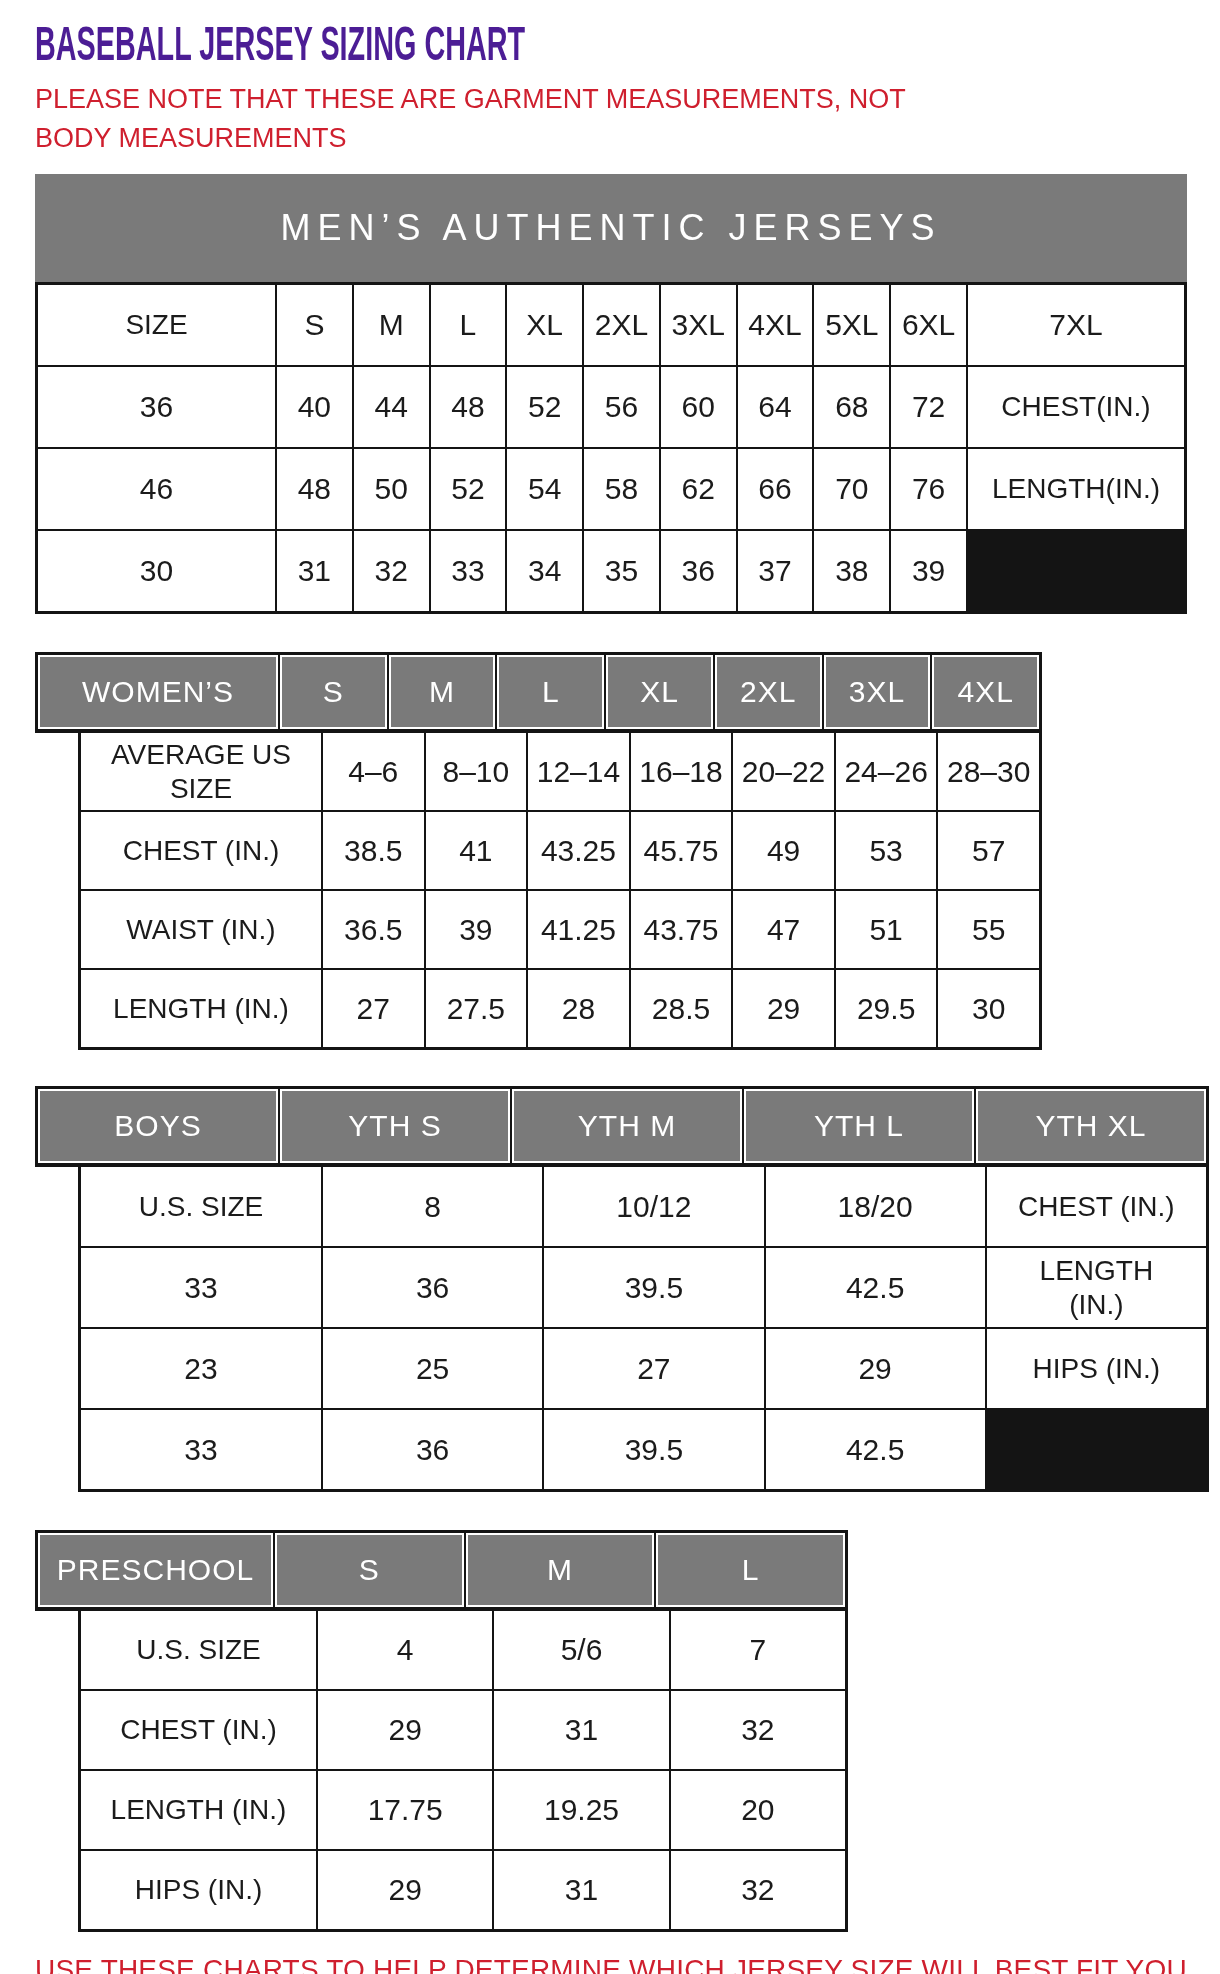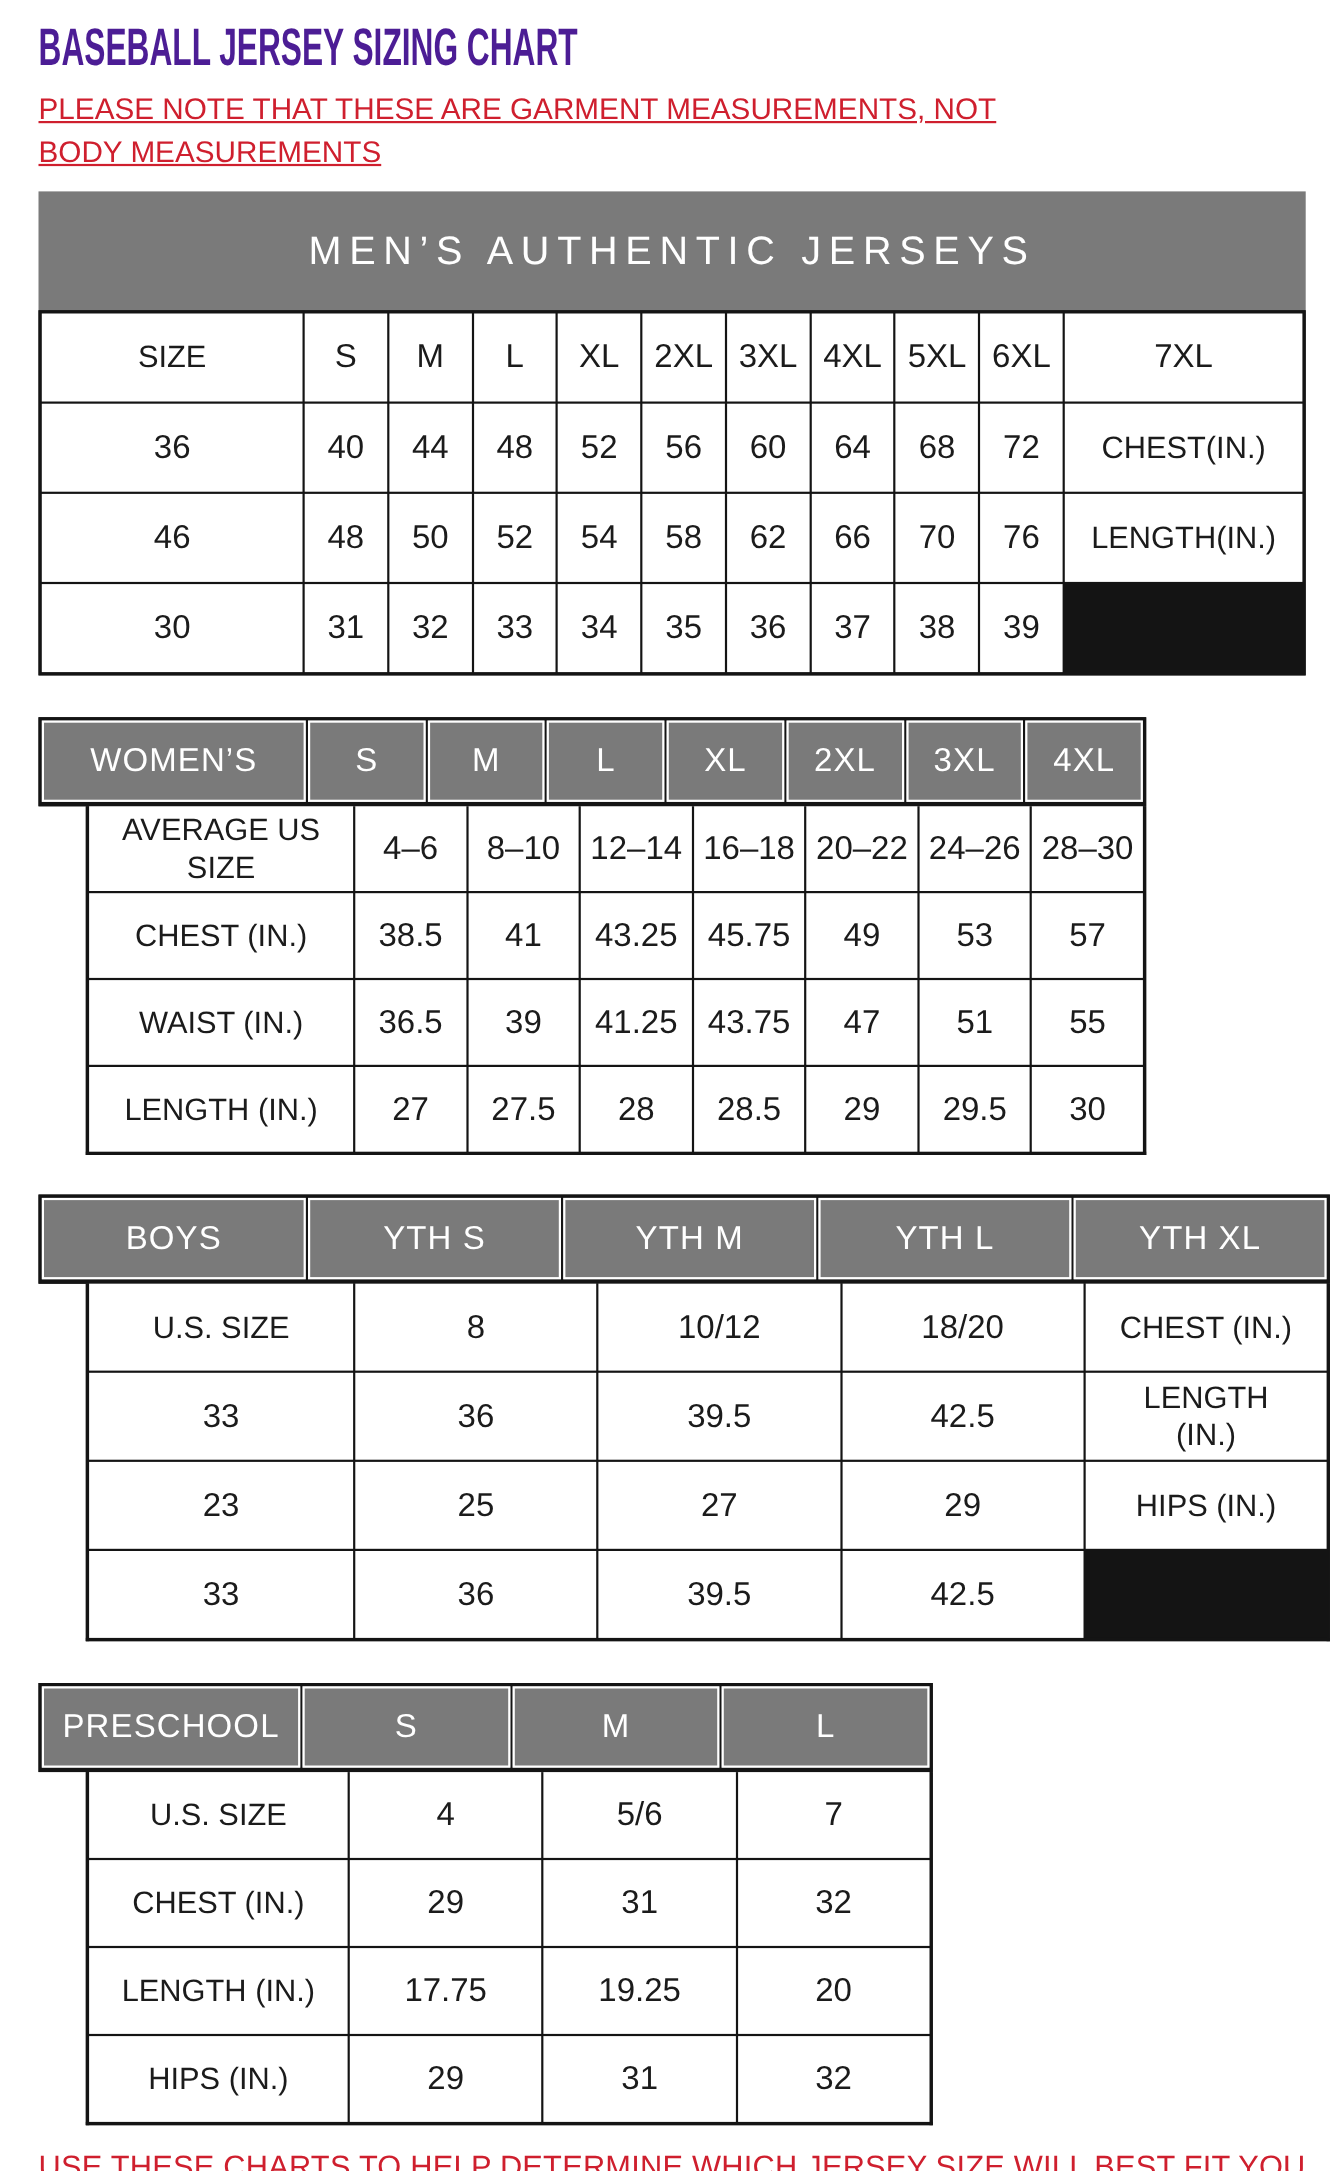--- a/index.html
+++ b/index.html
@@ -34,21 +34,20 @@
   }
 
   
   .note{
     color:var(--red);
     font-size:27px;
     line-height:1.45;
     margin:12px 0 0 0;
     max-width:910px;
     font-weight:400;
-    text-decoration:underline;
   }
   .note-bottom{
     font-size:28px;
     margin-top:18px;
     max-width:none;
     letter-spacing:.2px;
     white-space:nowrap;
   }
 
   

